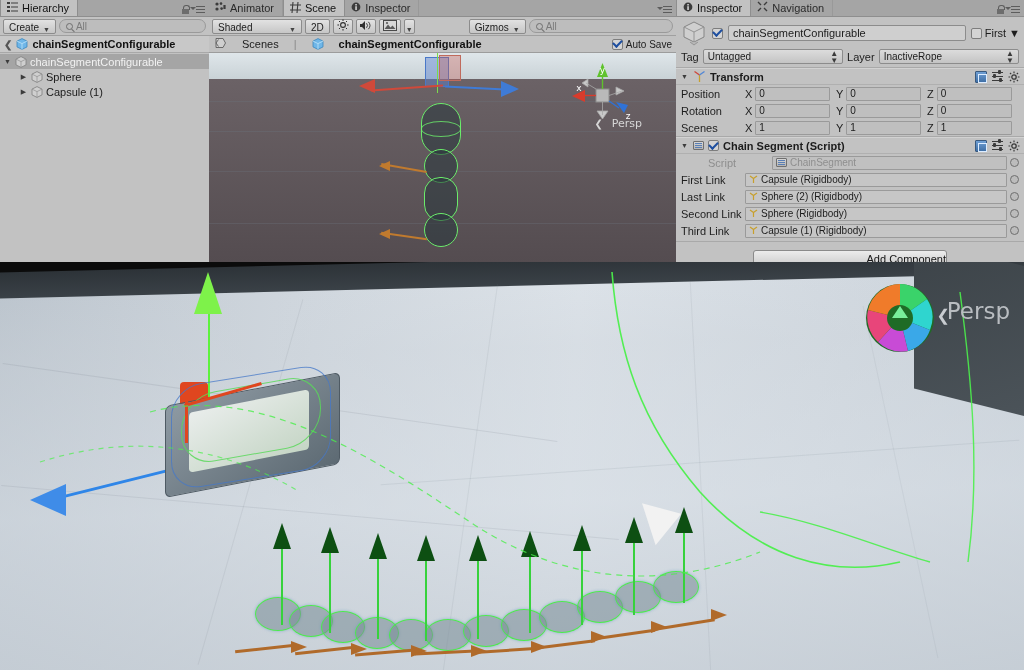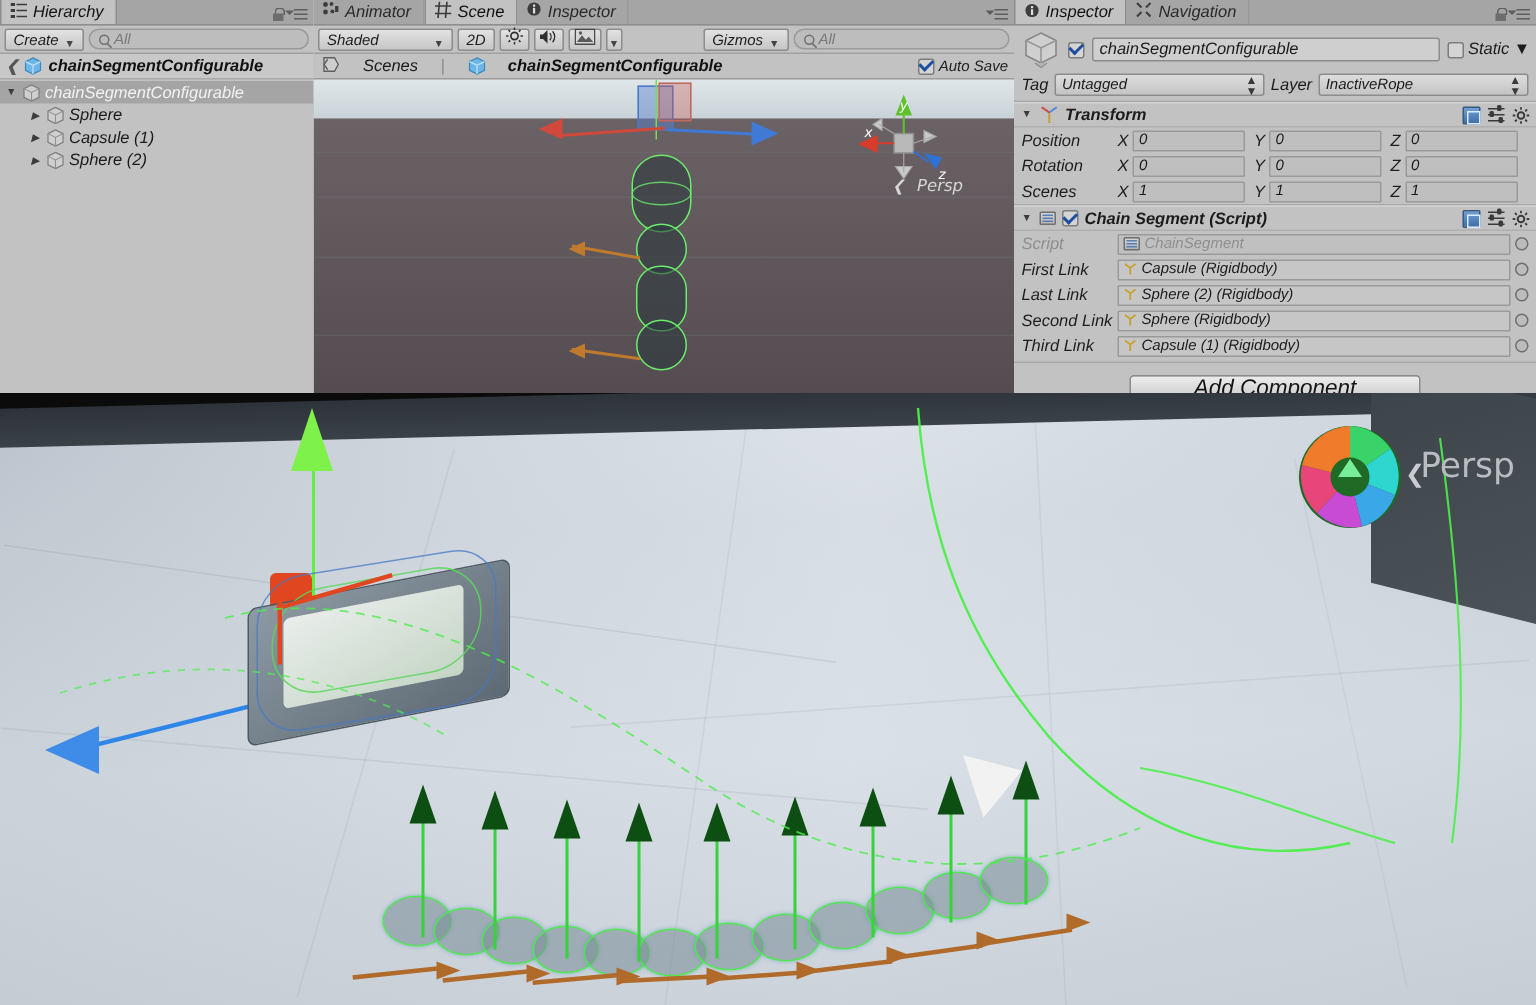--- a/index.html
+++ b/index.html
@@ -8,21 +8,21 @@
     overflow: hidden;
     background: #c2c2c2;
     font-family: "Liberation Sans", sans-serif;
     font-size: 11px;
     color: #1c1c1c;
     -webkit-font-smoothing: none;
   }
   #app { position: relative; width: 1024px; height: 670px; }
 
   
-  .panel { position: absolute; background: #c2c2c2; overflow: hidden; font-style: italic; }
+  .panel { position: absolute; background: #c2c2c2; overflow: hidden; }
   .tabbar {
     height: 17px; background: #a5a5a5;
     border-bottom: 1px solid #8e8e8e;
     display: flex; align-items: flex-end; position: relative;
   }
   .tab {
     height: 17px; padding: 0 8px 0 6px;
     display: flex; align-items: center; gap: 4px;
     font-size: 11px; color: #2a2a2a;
     background: #a5a5a5; border-right: 1px solid #999;
@@ -237,22 +237,22 @@
     flex: none; margin-right: 5px; background: #bcbcbc;
   }
   .rb-ico { width: 9px; height: 9px; flex: none; }
   .add-comp-wrap {
     display: flex; justify-content: center; padding: 8px 0 6px 0;
   }
   .add-comp {
     width: 194px; height: 17px;
     background: linear-gradient(#ececec,#cbcbcb);
     border: 1px solid #8a8a8a; border-radius: 3px;
-    display: flex; align-items: center; justify-content: center;
-    font-size: 15px; color: #141414;
+    display: flex; align-items: center; justify-content: flex-end;
+    font-size: 11px; color: #141414;
   }
 
   
   #viewport {
     position: absolute; left: 0; top: 262px; width: 1024px; height: 408px;
     background: #0b0b0b; overflow: hidden;
   }
   #viewport .floor {
     position: absolute; left: -4%; top: 10px; width: 108%; height: 420px;
     background:
@@ -392,32 +392,20 @@
         <span class="cube-icon">
           <svg width="12" height="12" viewBox="0 0 12 12">
             <path d="M6 0.6 11 3.1 11 8.9 6 11.4 1 8.9 1 3.1Z" fill="#cfcfcf" stroke="#7d7d7d" stroke-width="0.8"></path>
             <path d="M1 3.1 6 5.6 11 3.1" fill="none" stroke="#8f8f8f" stroke-width="0.7"></path>
             <path d="M6 5.6 6 11.4" fill="none" stroke="#8f8f8f" stroke-width="0.7"></path>
           </svg>
         </span>
         <span>Capsule (1)</span>
       </div>
 
-      <div class="row">
-        <span class="indent"></span>
-        <span class="twisty">▶</span>
-        <span class="cube-icon">
-          <svg width="12" height="12" viewBox="0 0 12 12">
-            <path d="M6 0.6 11 3.1 11 8.9 6 11.4 1 8.9 1 3.1Z" fill="#cfcfcf" stroke="#7d7d7d" stroke-width="0.8"></path>
-            <path d="M1 3.1 6 5.6 11 3.1" fill="none" stroke="#8f8f8f" stroke-width="0.7"></path>
-            <path d="M6 5.6 6 11.4" fill="none" stroke="#8f8f8f" stroke-width="0.7"></path>
-          </svg>
-        </span>
-        <span>Sphere (2)</span>
-      </div>
     </div>
   </div>
 
   <div class="panel" id="scene">
     <div class="tabbar">
       <div class="tab">
         <span>
           <svg width="11" height="10" viewBox="0 0 11 10">
             <circle cx="2" cy="2" r="1.6" fill="#3c3c3c"></circle>
               <circle cx="6" cy="1.6" r="1.3" fill="#3c3c3c"></circle>
@@ -624,21 +612,21 @@
           <path d="M13 12 13 22" fill="none" stroke="#949494" stroke-width="1"></path>
           <path d="M9 22 L13 25 L17 22" fill="#b6b6b6" stroke="#8d8d8d" stroke-width="0.8"></path>
         </svg>
       </span>
       <span class="cb checked"></span>
       <span class="namefield">
         <span>chainSegmentConfigurable</span>
       </span>
       <span class="static-box">
         <span class="cb"></span>
-        <span>Static</span>
+        <span>First</span>
         <span class="caret">▼</span>
       </span>
     </div>
 
     <div class="taglayer">
       <span>Tag</span>
       <span class="dropfield">
         <span>Untagged</span>
         <span class="arrows">▲<br>▼</span>
       </span>
@@ -772,21 +760,21 @@
         <span class="ico-gear">
           <svg width="12" height="12" viewBox="0 0 12 12">
             <circle cx="6" cy="6" r="2.2" fill="none" stroke="#3a3a3a" stroke-width="1.3"></circle>
             <path d="M6 0.5V2.2M6 9.8v1.7M0.5 6h1.7M9.8 6h1.7M2 2l1.2 1.2M8.8 8.8 10 10M10 2 8.8 3.2M3.2 8.8 2 10" stroke="#3a3a3a" stroke-width="1.2"></path>
           </svg>
         </span>
       </span>
     </div>
 
     <div class="prop-row">
-      <span class="prop-label" style="color:#8e8e8e;">Script</span>
+      <span class="prop-label" style="color:#8e8e8e;margin-left:27px;">Script</span>
       <span class="objfield disabled">
         <span class="script-ico"></span>
         <span>ChainSegment</span>
       </span>
       <span class="dot-btn"></span>
     </div>
 
     <div class="prop-row">
       <span class="prop-label">First Link</span>
       <span class="objfield">

